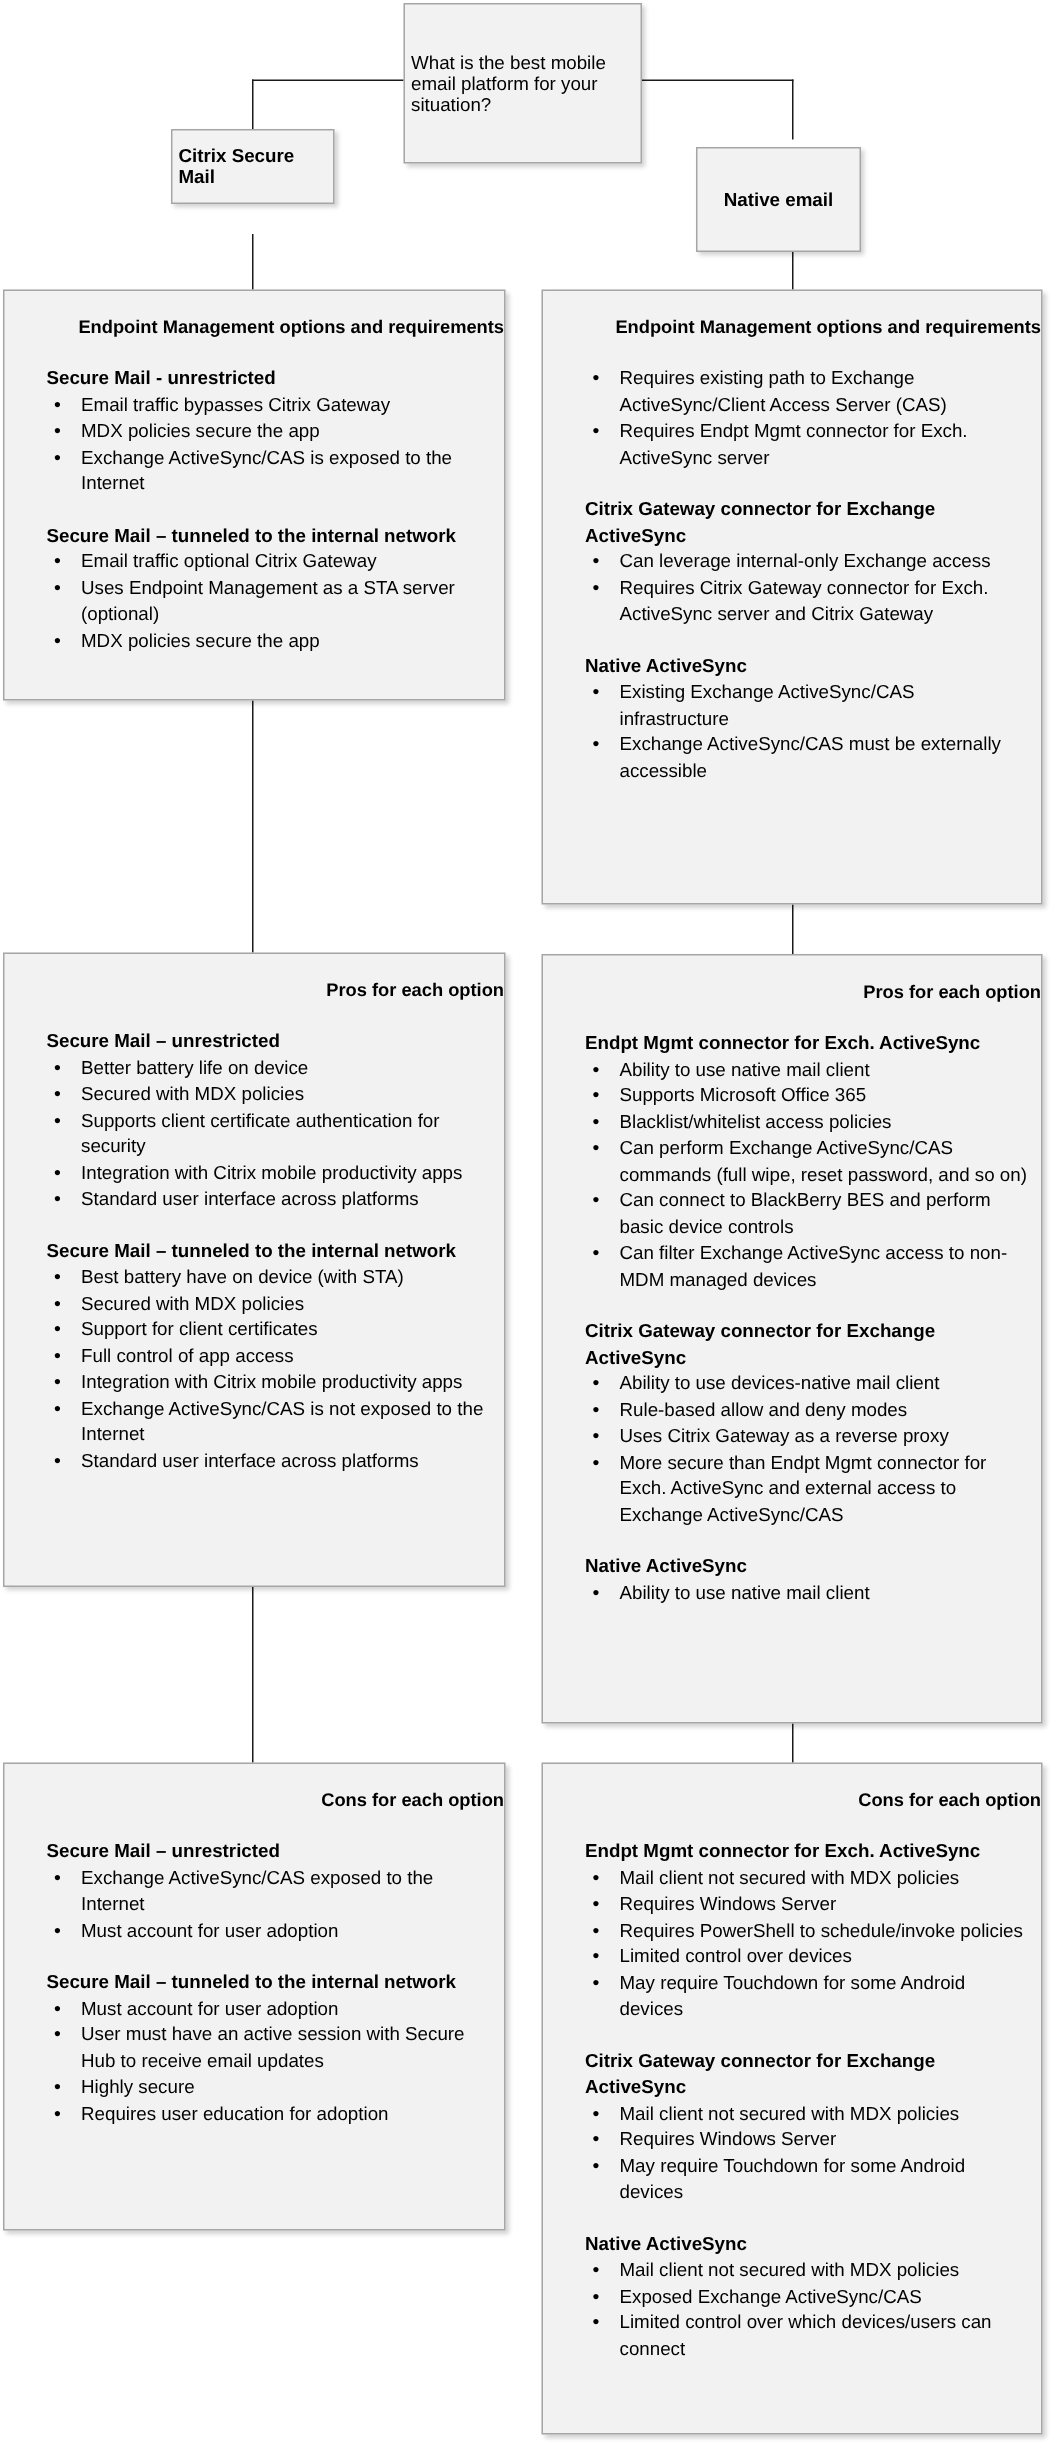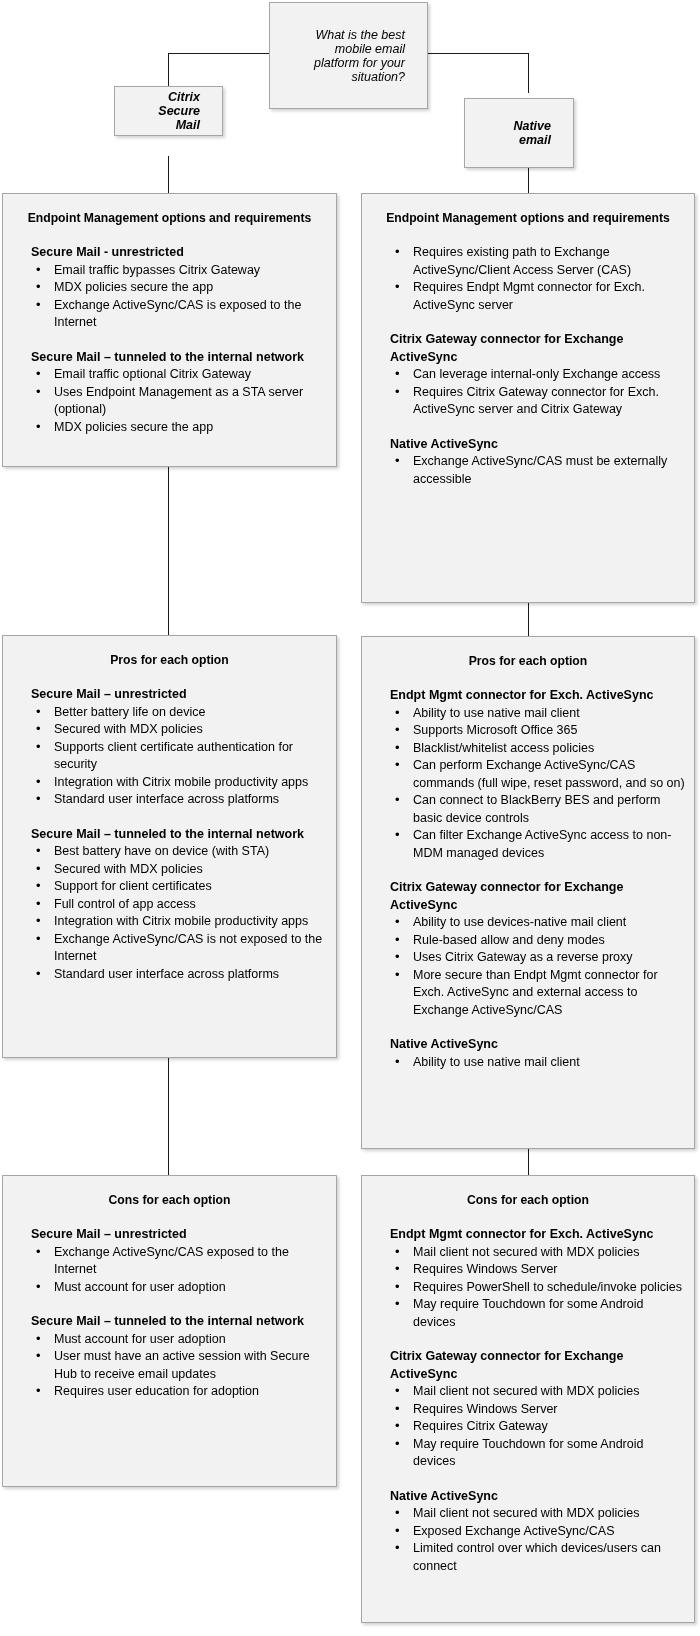--- a/index.html
+++ b/index.html
@@ -9,28 +9,28 @@
   .connector { position:absolute; background:#1a1a1a; z-index:1; }
 
   .node {
     position:absolute; box-sizing:border-box;
     background:#f2f2f2; border:1px solid #a6a6a6;
     box-shadow:2px 2px 3px rgba(0,0,0,0.18);
     z-index:2;
   }
   .small-node {
     display:flex; align-items:center; justify-content:center;
-    text-align:right; font-size:12.5px; padding:4px 22px;font-style:italic;
+    text-align:left; font-size:12.5px; padding:4px 4px;
   }
   .question-node { font-weight:normal; }
   .option-node { font-weight:bold; }
 
   .bigbox { font-size:12.5px; line-height:1.4; padding:12px 8px 8px 28px; }
   .box-title {
-    font-weight:bold; text-align:center; font-size:12.2px;
+    font-weight:bold; text-align:right; font-size:12.2px;
     margin:4px -8px 0 -28px;
   }
   .section { margin-top:17px; }
   .sec-head { font-weight:bold; }
   ul.bullets { list-style:none; margin:0; padding:0; }
   ul.bullets li { position:relative; padding-left:23px; }
   ul.bullets li::before { content:"\2022"; position:absolute; left:5px; top:-1px; font-size:13px; }
 </style>
 </head>
 <body>
@@ -90,20 +90,21 @@
     <div class="section">
       <div class="sec-head">Citrix Gateway connector for Exchange ActiveSync</div>
       <ul class="bullets">
           <li>Can leverage internal-only Exchange access</li>
           <li>Requires Citrix Gateway connector for Exch. ActiveSync server and Citrix Gateway</li>
         </ul>
     </div>
     <div class="section">
       <div class="sec-head">Native ActiveSync</div>
       <ul class="bullets">
+          <li>Existing Exchange ActiveSync/CAS infrastructure</li>
           <li>Exchange ActiveSync/CAS must be externally accessible</li>
         </ul>
     </div>
   </div>
 
   <div class="node bigbox" style="left:2px;top:635px;width:335px;height:423px;">
     <div class="box-title">Pros for each option</div>
     <div class="section">
       <div class="sec-head">Secure Mail – unrestricted</div>
       <ul class="bullets">
@@ -165,42 +166,43 @@
       <ul class="bullets">
           <li>Exchange ActiveSync/CAS exposed to the Internet</li>
           <li>Must account for user adoption</li>
         </ul>
     </div>
     <div class="section">
       <div class="sec-head">Secure Mail – tunneled to the internal network</div>
       <ul class="bullets">
           <li>Must account for user adoption</li>
           <li>User must have an active session with Secure Hub to receive email updates</li>
+          <li>Highly secure</li>
           <li>Requires user education for adoption</li>
         </ul>
     </div>
   </div>
 
   <div class="node bigbox" style="left:361px;top:1175px;width:334px;height:448px;">
     <div class="box-title">Cons for each option</div>
     <div class="section">
       <div class="sec-head">Endpt Mgmt connector for Exch. ActiveSync</div>
       <ul class="bullets">
           <li>Mail client not secured with MDX policies</li>
           <li>Requires Windows Server</li>
           <li>Requires PowerShell to schedule/invoke policies</li>
+          <li>Limited control over devices</li>
           <li>May require Touchdown for some Android devices</li>
         </ul>
     </div>
     <div class="section">
       <div class="sec-head">Citrix Gateway connector for Exchange ActiveSync</div>
       <ul class="bullets">
           <li>Mail client not secured with MDX policies</li>
           <li>Requires Windows Server</li>
-          <li>Requires Citrix Gateway</li>
           <li>May require Touchdown for some Android devices</li>
         </ul>
     </div>
     <div class="section">
       <div class="sec-head">Native ActiveSync</div>
       <ul class="bullets">
           <li>Mail client not secured with MDX policies</li>
           <li>Exposed Exchange ActiveSync/CAS</li>
           <li>Limited control over which devices/users can connect</li>
         </ul>

